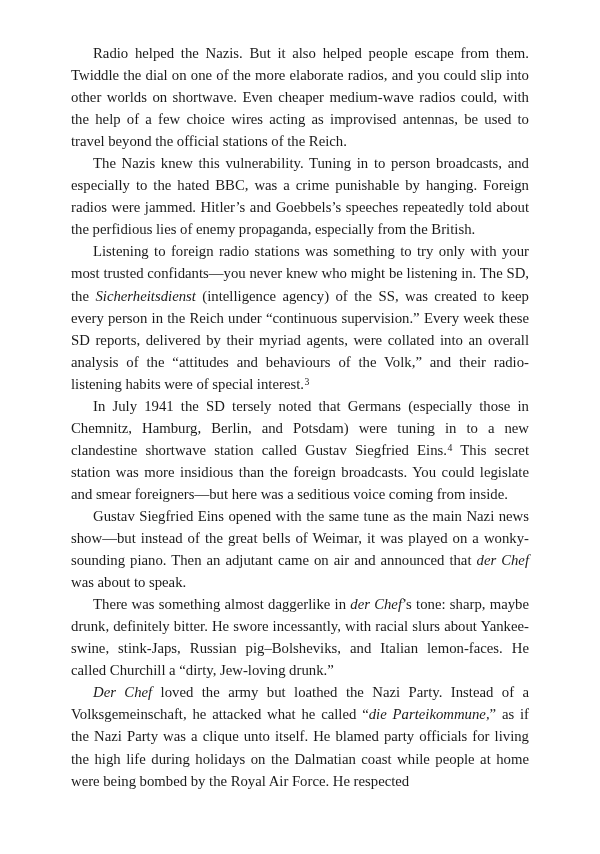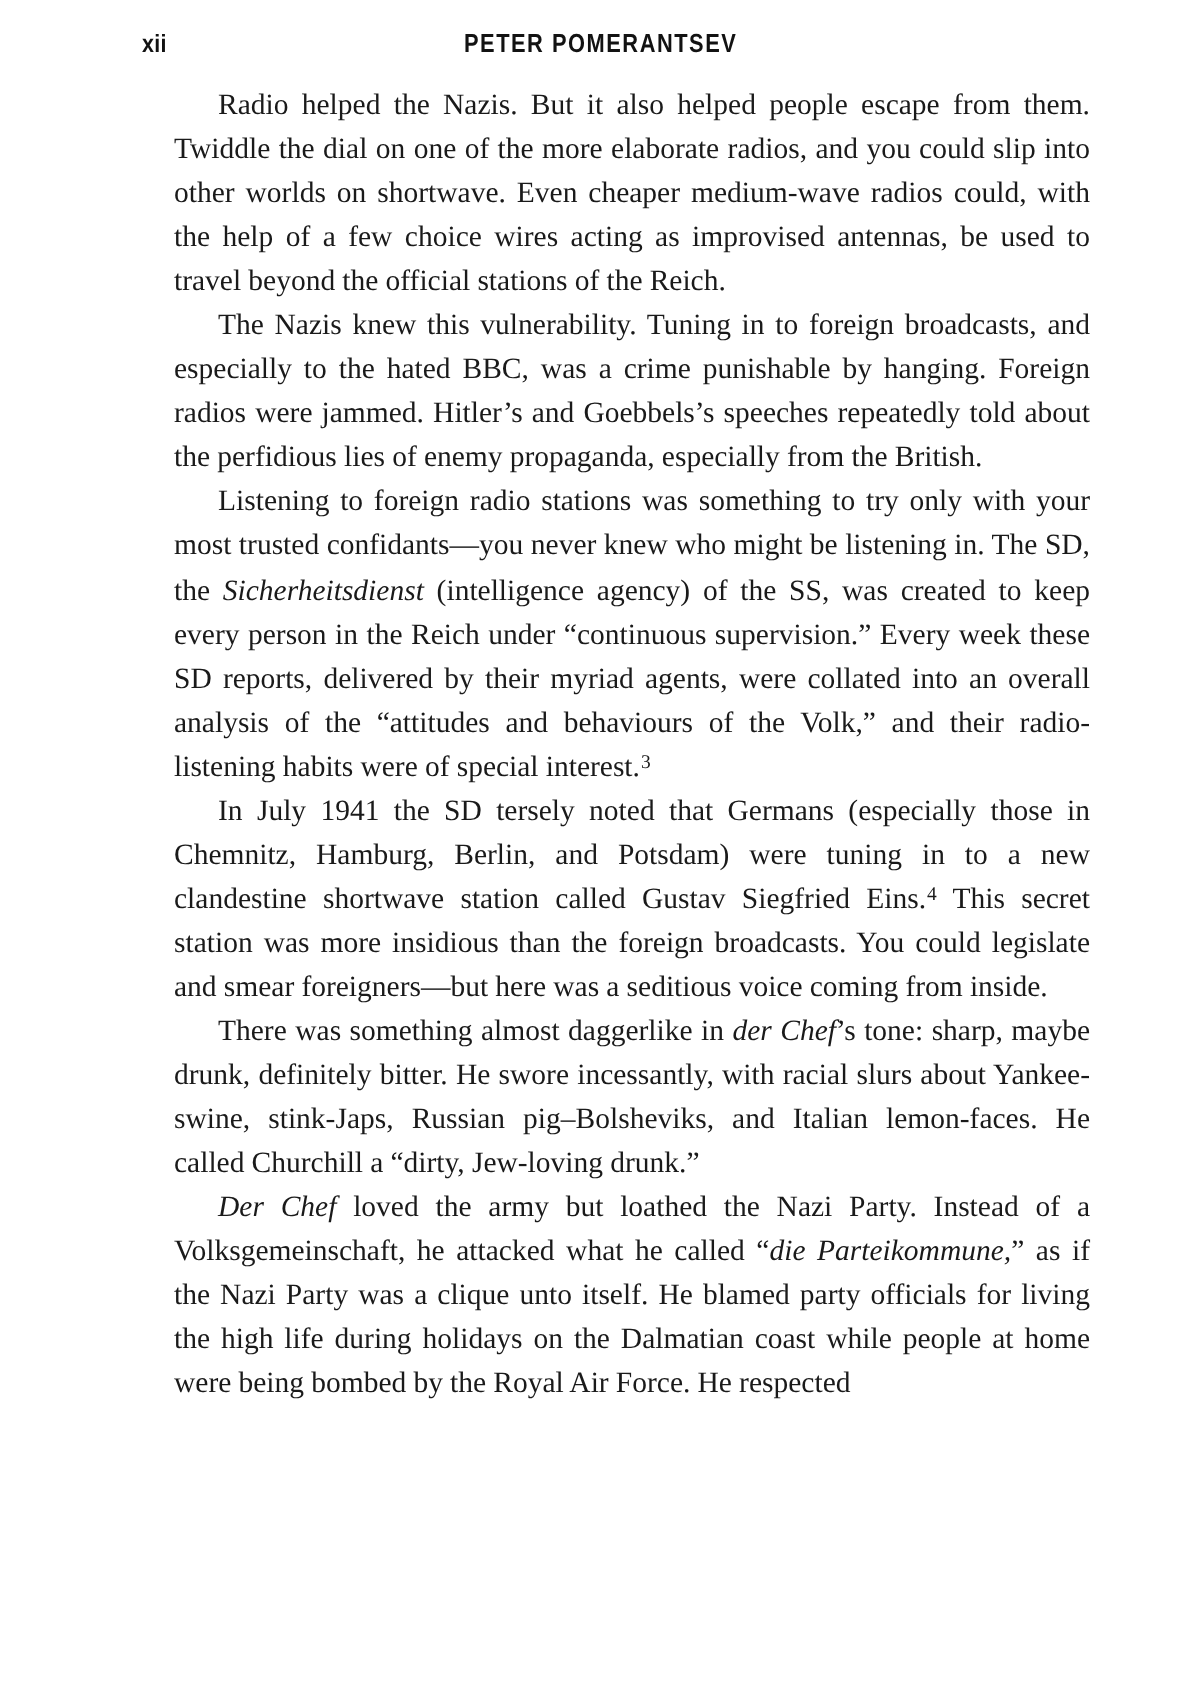--- a/index.html
+++ b/index.html
@@ -62,21 +62,20 @@
     transform: scaleX(0.84);
     transform-origin: center center;
   }
 
   
   .textblock {
     position: absolute;
     left: 71px;
     top: 42px;
     width: 458px;
-    margin-left: 16px;
   }
   p.para {
     margin: 0;
     text-indent: 22px;
     text-align: justify;
     text-justify: inter-word;
     font-size: 14.75px;
     line-height: 22.05px;
     hyphens: none;
     word-spacing: -0.1px;
@@ -88,27 +87,24 @@
     vertical-align: 0.42em;
     line-height: 0;
     padding-left: 0.5px;
   }
 </style>
 </head>
 <body>
 
 <div class="page">
 
-  <div class="running-head">
-    <div class="folio">xii</div>
-    <div class="running-title"><span>PETER POMERANTSEV</span></div>
-  </div>
 
   <div class="textblock" id="textblock">
       <p class="para">Radio helped the Nazis. But it also helped people escape from them. Twiddle the dial on one of the more elaborate radios, and you could slip into other worlds on shortwave. Even cheaper medium-wave radios could, with the help of a few choice wires acting as improvised antennas, be used to travel beyond the official stations of the Reich.</p>
-      <p class="para">The Nazis knew this vulnerability. Tuning in to foreign broadcasts, and especially to the hated BBC, was a crime punishable by hanging. Foreign radios were jammed. Hitler’s and Goebbels’s speeches repeatedly told about the perfidious lies of enemy propaganda, especially from the British.</p>
+      <p class="para">The Nazis knew this vulnerability. Tuning in to person broadcasts, and especially to the hated BBC, was a crime punishable by hanging. Foreign radios were jammed. Hitler’s and Goebbels’s speeches repeatedly told about the perfidious lies of enemy propaganda, especially from the British.</p>
       <p class="para">Listening to foreign radio stations was something to try only with your most trusted confidants—you never knew who might be listening in. The SD, the <em class="it">Sicherheitsdienst</em> (intelligence agency) of the SS, was created to keep every person in the Reich under “continuous supervision.” Every week these SD reports, delivered by their myriad agents, were collated into an overall analysis of the “attitudes and behaviours of the Volk,” and their radio-listening habits were of special interest.<sup class="fn">3</sup></p>
       <p class="para">In July 1941 the SD tersely noted that Germans (especially those in Chemnitz, Hamburg, Berlin, and Potsdam) were tuning in to a new clandestine shortwave station called Gustav Siegfried Eins.<sup class="fn">4</sup> This secret station was more insidious than the foreign broadcasts. You could legislate and smear foreigners—but here was a seditious voice coming from inside.</p>
+      <p class="para">Gustav Siegfried Eins opened with the same tune as the main Nazi news show—but instead of the great bells of Weimar, it was played on a wonky-sounding piano. Then an adjutant came on air and announced that <em class="it">der Chef</em> was about to speak.</p>
       <p class="para">There was something almost daggerlike in <em class="it">der Chef</em>’s tone: sharp, maybe drunk, definitely bitter. He swore incessantly, with racial slurs about Yankee-swine, stink-Japs, Russian pig–Bolsheviks, and Italian lemon-faces. He called Churchill a “dirty, Jew-loving drunk.”</p>
       <p class="para"><em class="it">Der Chef</em> loved the army but loathed the Nazi Party. Instead of a Volksgemeinschaft, he attacked what he called “<em class="it">die Parteikommune,</em>” as if the Nazi Party was a clique unto itself. He blamed party officials for living the high life during holidays on the Dalmatian coast while people at home were being bombed by the Royal Air Force. He respected</p>
     </div>
 
 </div>
 
 </body></html>

